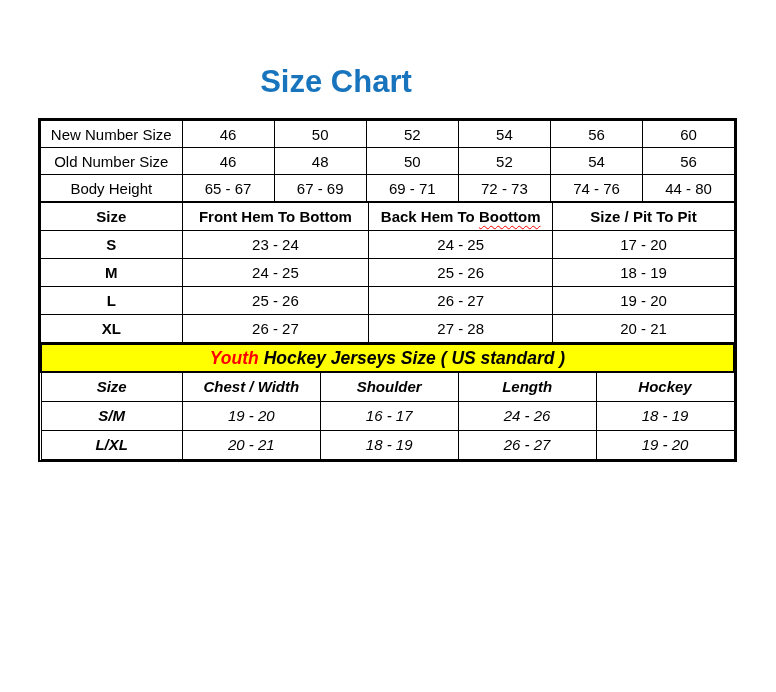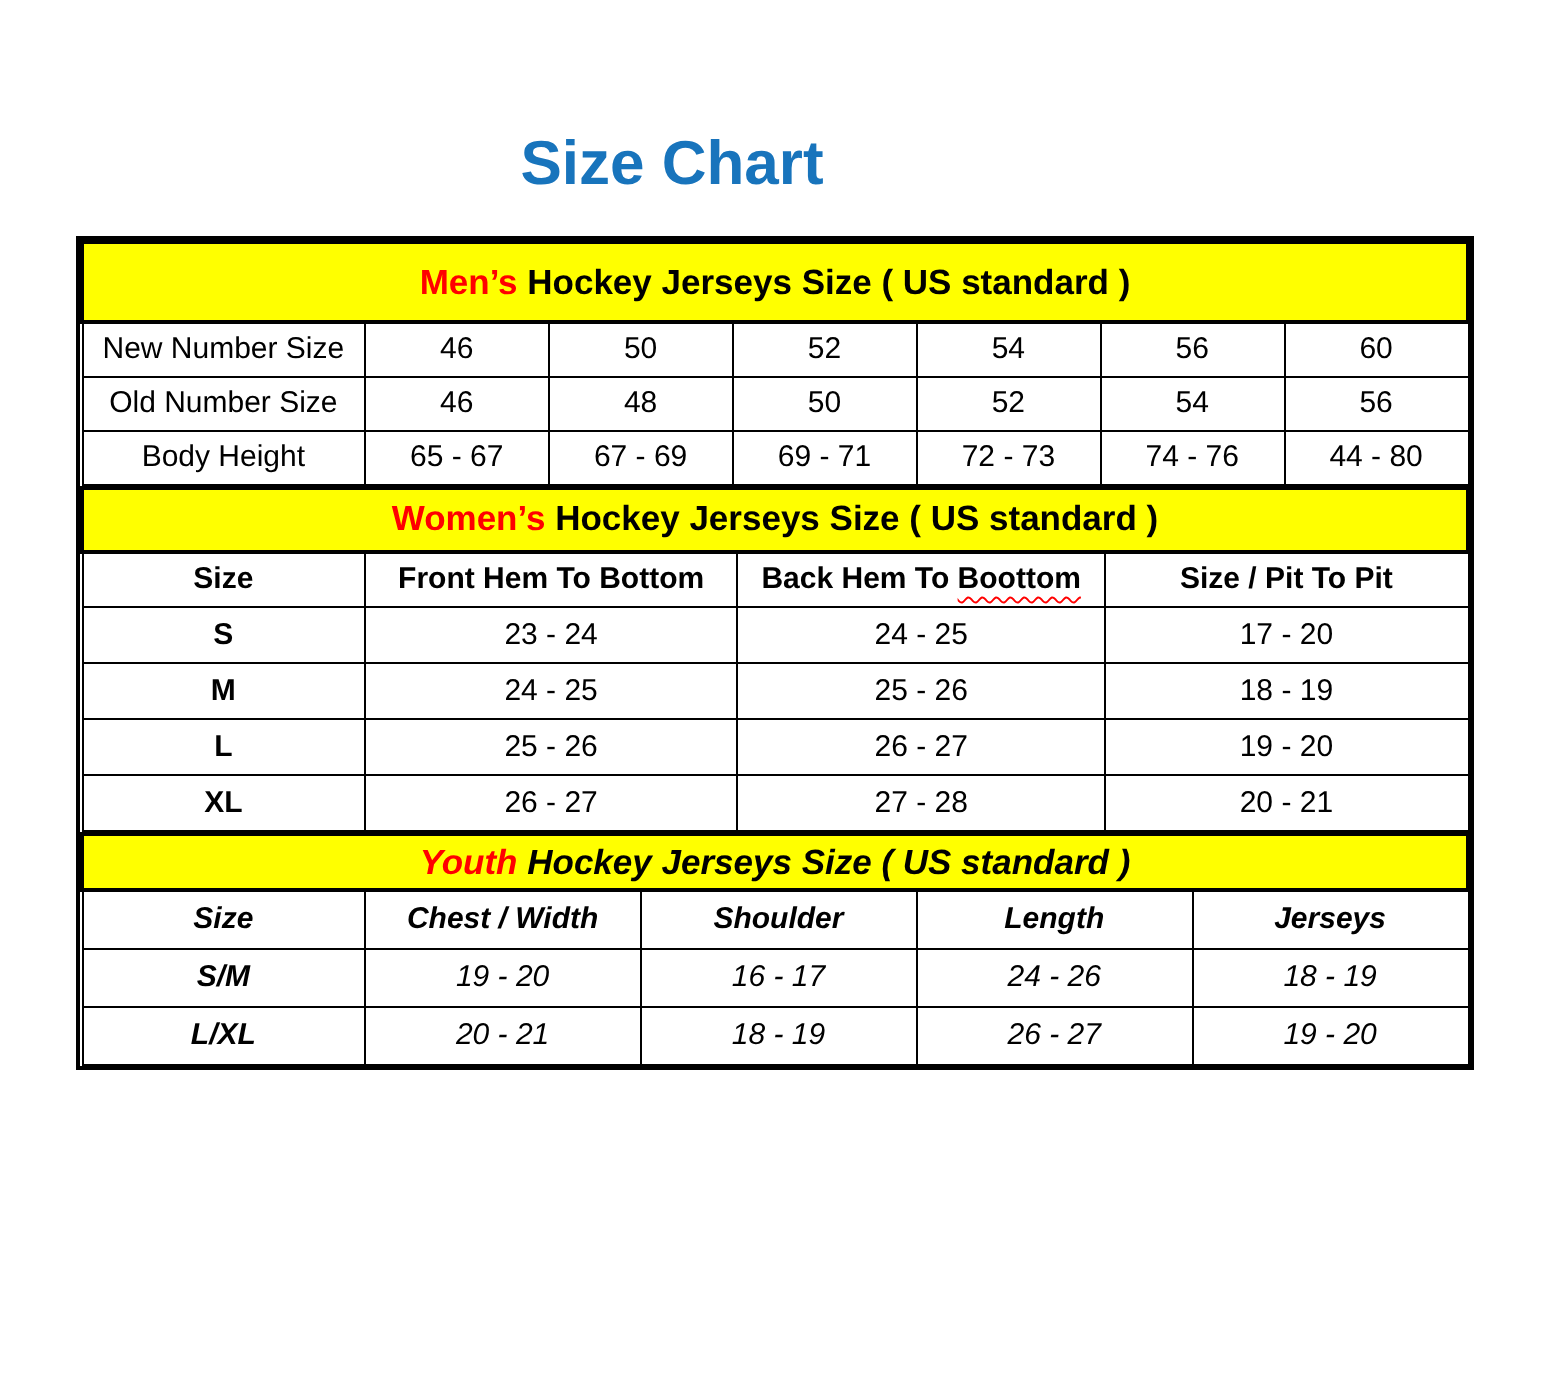--- a/index.html
+++ b/index.html
@@ -91,23 +91,20 @@
       <colgroup>
         <col style="width:20.4%">
           <col style="width:13.27%">
           <col style="width:13.27%">
         <col style="width:13.27%">
           <col style="width:13.27%">
           <col style="width:13.27%">
           <col style="width:13.25%">
       </colgroup>
       <tbody>
-          <tr class="banner">
-        <td colspan="7"><span class="hl">Men’s</span> <span>Hockey Jerseys Size ( US standard )</span></td>
-      </tr>
       <tr>
         <td>New Number Size</td>
         <td>46</td>
         <td>50</td>
         <td>52</td>
         <td>54</td>
         <td>56</td>
         <td>60</td>
       </tr>
       <tr>
@@ -132,23 +129,20 @@
       </table>
 
     <table class="women-table">
       <colgroup>
         <col style="width:20.4%">
           <col style="width:26.9%">
           <col style="width:26.5%">
           <col style="width:26.2%">
       </colgroup>
       <tbody>
-          <tr class="banner">
-        <td colspan="4"><span class="hl">Women’s</span> <span>Hockey Jerseys Size ( US standard )</span></td>
-      </tr>
       <tr>
         <th>Size</th>
         <th>Front Hem To Bottom</th>
         <th><span>Back Hem To</span> <span class="squiggle">Boottom</span></th>
         <th>Size / Pit To Pit</th>
       </tr>
       <tr>
         <th>S</th>
         <td>23 - 24</td>
         <td>24 - 25</td>
@@ -185,21 +179,21 @@
       </colgroup>
       <tbody>
           <tr class="banner">
         <td colspan="5"><span class="hl">Youth</span> <span>Hockey Jerseys Size ( US standard )</span></td>
       </tr>
       <tr>
         <th>Size</th>
         <th>Chest / Width</th>
         <th>Shoulder</th>
         <th>Length</th>
-        <th>Jerseys</th>
+        <th>Hockey</th>
       </tr>
       <tr>
         <th>S/M</th>
         <td>19 - 20</td>
         <td>16 - 17</td>
         <td>24 - 26</td>
         <td>18 - 19</td>
       </tr>
       <tr>
         <th>L/XL</th>

